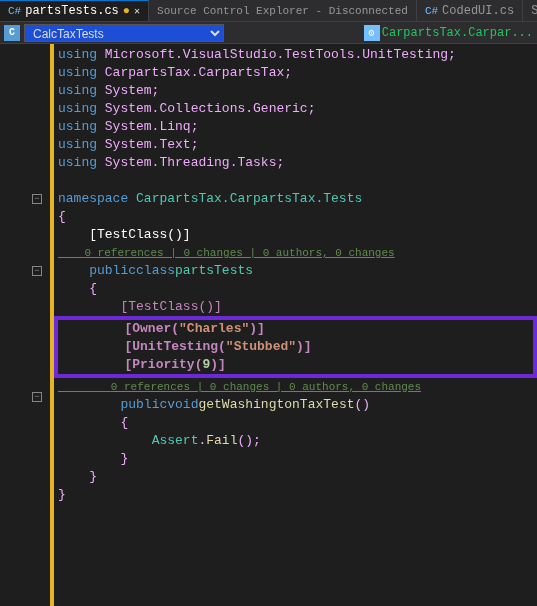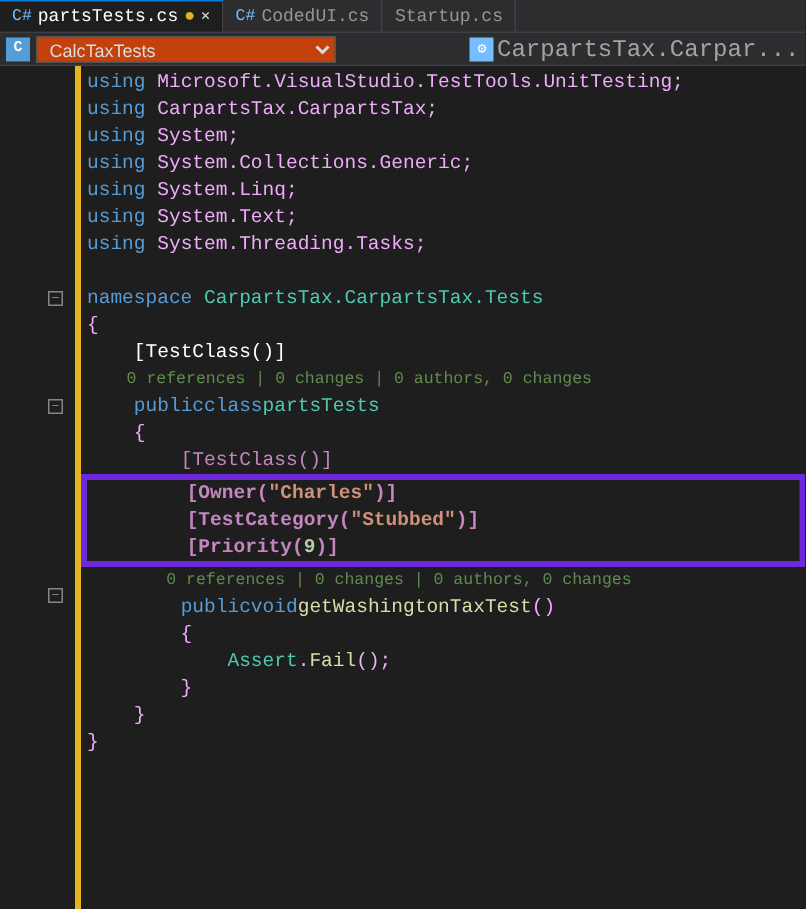--- a/index.html
+++ b/index.html
@@ -66,21 +66,21 @@
       height: 16px;
       background: #569cd6;
       display: inline-flex;
       align-items: center;
       justify-content: center;
       font-size: 10px;
       color: white;
       font-weight: bold;
     }
     .breadcrumb-select {
-      background: #c2410c;
+      background: #1d4ed8;
       border: 1px solid #555;
       color: #dcdcdc;
       font-size: 12px;
       padding: 1px 4px;
       height: 18px;
       flex: 1;
       max-width: 200px;
     }
     .breadcrumb-right {
       display: flex;
@@ -153,58 +153,62 @@
       line-height: 18px;
       display: flex;
       align-items: center;
       white-space: nowrap;
       padding-left: 4px;
       text-align: right;
     }
     .code-line.meta-line {
       color: #608b4e;
       font-size: 11px;
+      text-decoration: underline;
     }
 
     
     .kw { color: #569cd6; }       
     .type { color: #4ec9b0; }     
     .str { color: #ce9178; }       
     .plain { color: #f0abfc; }    
     .num { color: #b5cea8; }
   </style>
 </head>
 <body>
 
 <div class="tab-bar">
   <div class="tab active">
     <span class="tab-icon">C#</span>
     <span>partsTests.cs</span>
     <span style="color:#e6b422;">●</span>
     <span class="close-btn">✕</span>
   </div>
   <div class="tab">
+    <span style="font-size:11px;">Source Control Explorer - Disconnected</span>
+  </div>
+  <div class="tab">
     <span class="tab-icon">C#</span>
     <span>CodedUI.cs</span>
   </div>
   <div class="tab">
     <span>Startup.cs</span>
   </div>
 </div>
 
 <div class="toolbar">
   <div class="toolbar-icon">
     <span>C</span>
   </div>
   <select class="breadcrumb-select">
     <option>CalcTaxTests</option>
   </select>
   <div class="breadcrumb-right">
     <span class="toolbar-icon" style="background:#75beff;">⚙</span>
-    <span style="font-size:16px;color:#a3a3a3;">CarpartsTax.Carpar...</span>
+    <span style="font-size:12px;color:#22c55e;">CarpartsTax.Carpar...</span>
   </div>
 </div>
 
 <div class="code-area">
 
   <div class="gutter">
 
     <div class="gutter-line">
       <span><div class="expand-btn" style="visibility:hidden;"></div></span>
     </div>
@@ -317,21 +321,21 @@
 
     <div style="position:relative; border: 4px solid #6d28d9; margin-left: 0; font-weight: bold;">
       <div class="code-line">
         <span class="plain">&nbsp;&nbsp;&nbsp;&nbsp;&nbsp;&nbsp;&nbsp;&nbsp;</span>
           <span style="color:#c586c0;">[Owner(</span>
           <span class="str">"Charles"</span>
           <span style="color:#c586c0;">)]</span>
       </div>
       <div class="code-line">
         <span class="plain">&nbsp;&nbsp;&nbsp;&nbsp;&nbsp;&nbsp;&nbsp;&nbsp;</span>
-          <span style="color:#c586c0;">[TestCategory(</span>
+          <span style="color:#c586c0;">[UnitTesting(</span>
           <span class="str">"Stubbed"</span>
           <span style="color:#c586c0;">)]</span>
       </div>
       <div class="code-line">
         <span class="plain">&nbsp;&nbsp;&nbsp;&nbsp;&nbsp;&nbsp;&nbsp;&nbsp;</span>
           <span style="color:#c586c0;">[Priority(</span>
           <span class="num">9</span>
           <span style="color:#c586c0;">)]</span>
       </div>
     </div>

